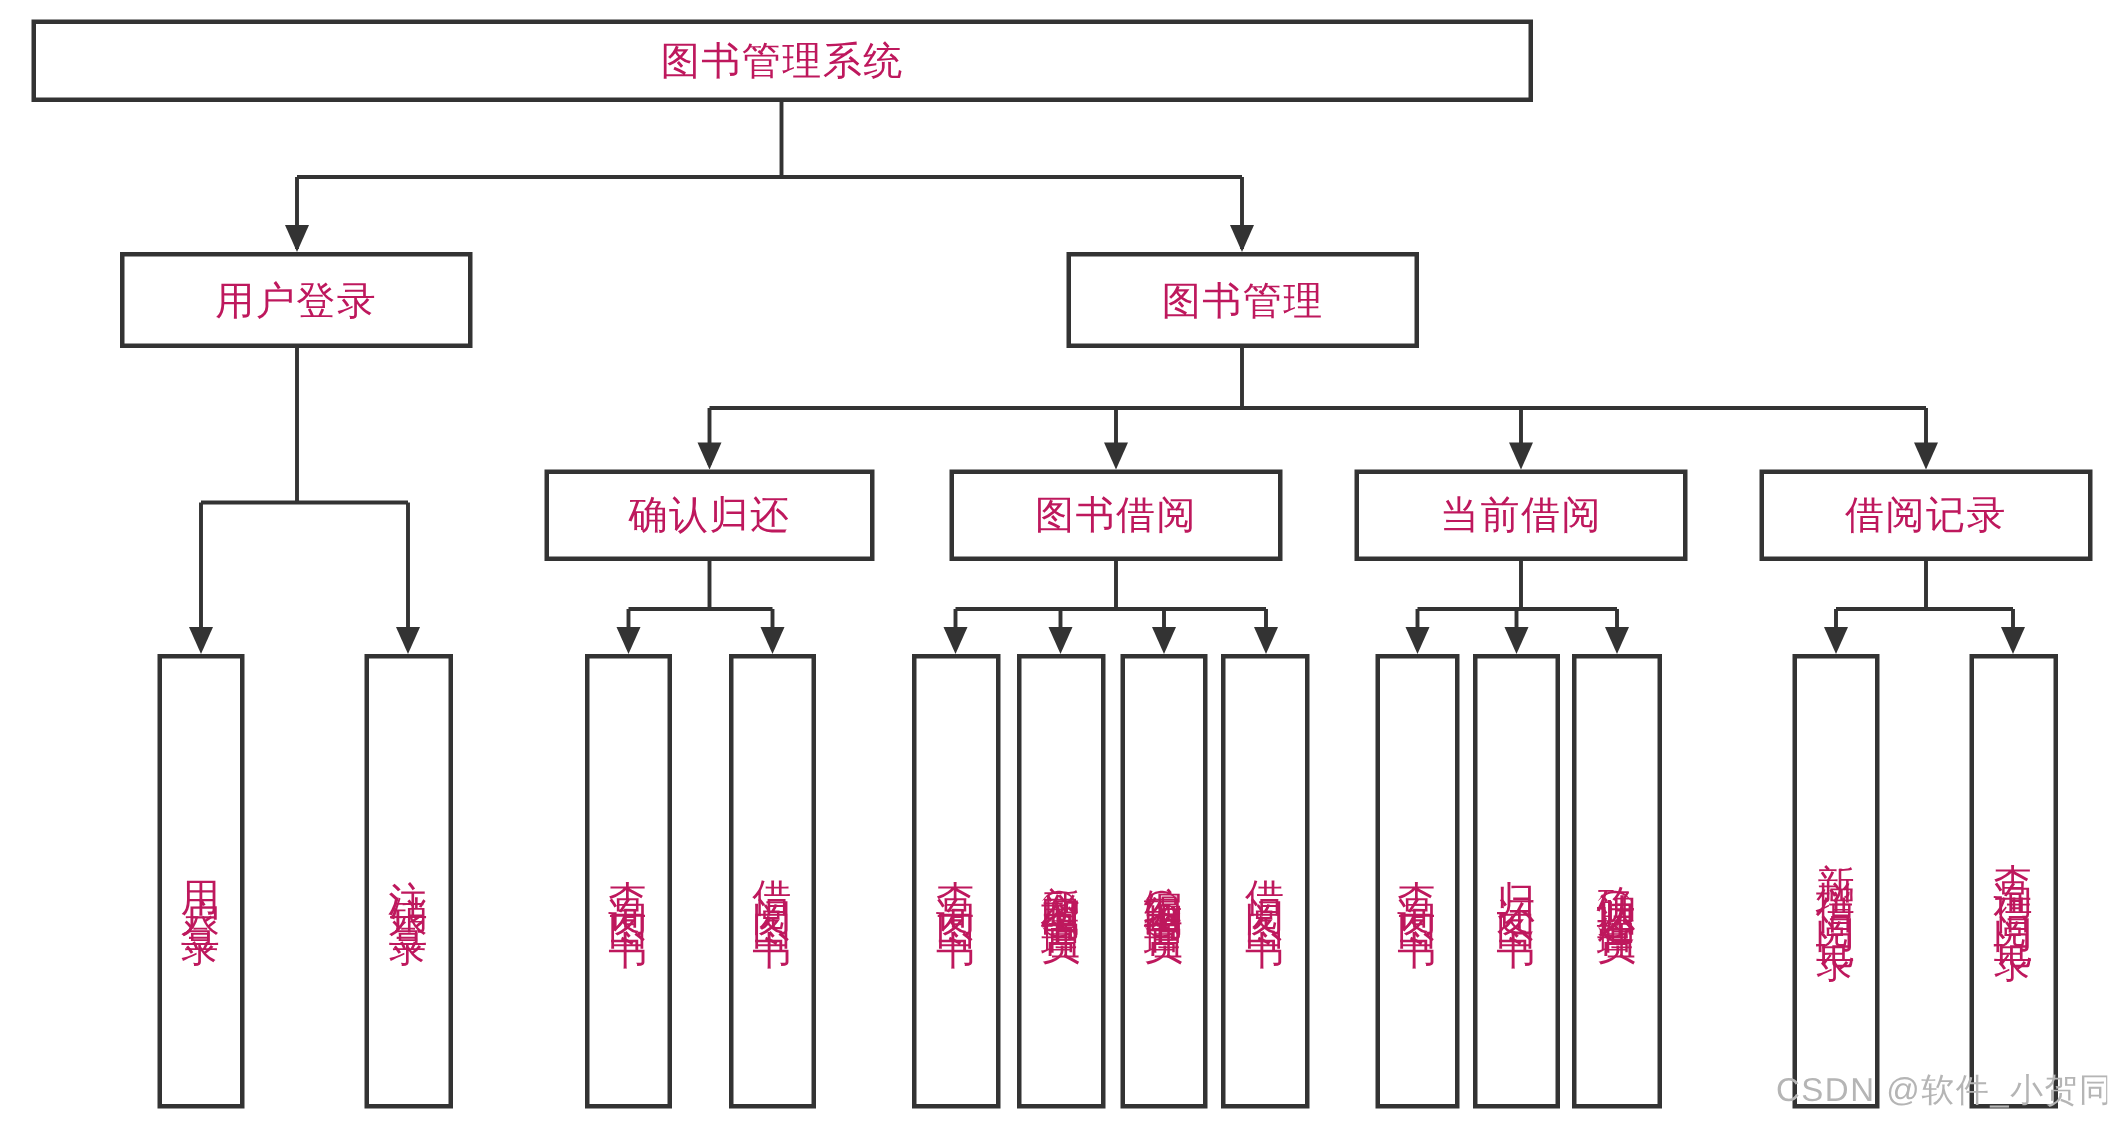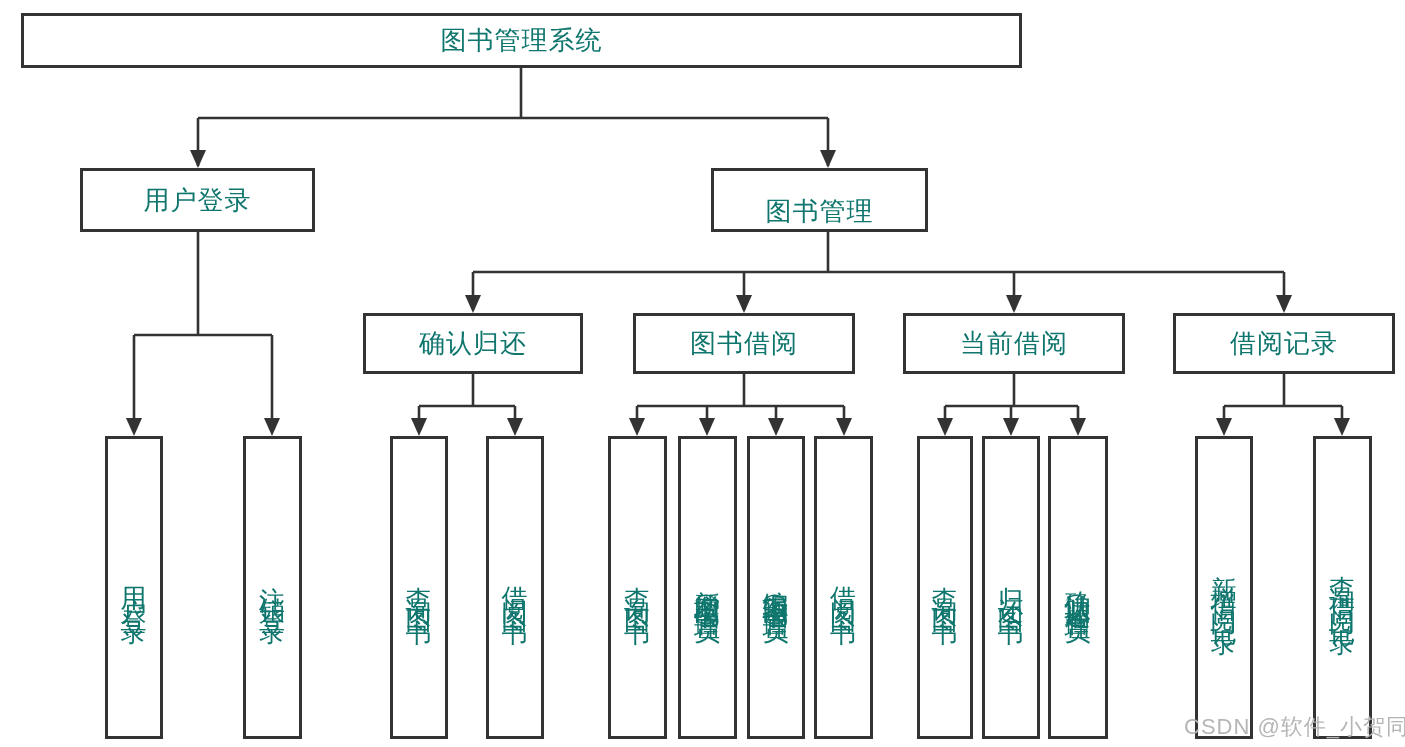--- a/index.html
+++ b/index.html
@@ -19,21 +19,21 @@
     position: absolute;
     left: 0;
     top: 0;
     z-index: 1;
   }
   .node {
     position: absolute;
     box-sizing: border-box;
     border: 3px solid #333333;
     background: #ffffff;
-    color: #0f766e;
+    color: #be185d;
     display: flex;
     align-items: center;
     justify-content: center;
     z-index: 2;
   }
   .hbox {
     font-size: 26px;
     letter-spacing: 1px;
     white-space: nowrap;
   }
@@ -100,21 +100,21 @@
     <polygon points="1334,418 1350,418 1342,436" fill="#333333"></polygon>
   </svg>
 
   <div class="node hbox" style="left:21px; top:13px; width:1001px; height:55px;">
     <span>图书管理系统</span>
   </div>
 
   <div class="node hbox" style="left:80px; top:168px; width:235px; height:64px;">
     <span>用户登录</span>
   </div>
-  <div class="node hbox" style="left:711px; top:168px; width:217px; height:64px;align-items:flex-end;">
+  <div class="node hbox" style="left:711px; top:168px; width:235px; height:64px;">
     <span>图书管理</span>
   </div>
 
   <div class="node hbox" style="left:363px; top:313px; width:220px; height:61px;">
     <span>确认归还</span>
   </div>
   <div class="node hbox" style="left:903px; top:313px; width:222px; height:61px;">
     <span>当前借阅</span>
   </div>
   <div class="node hbox" style="left:633px; top:313px; width:222px; height:61px;">

